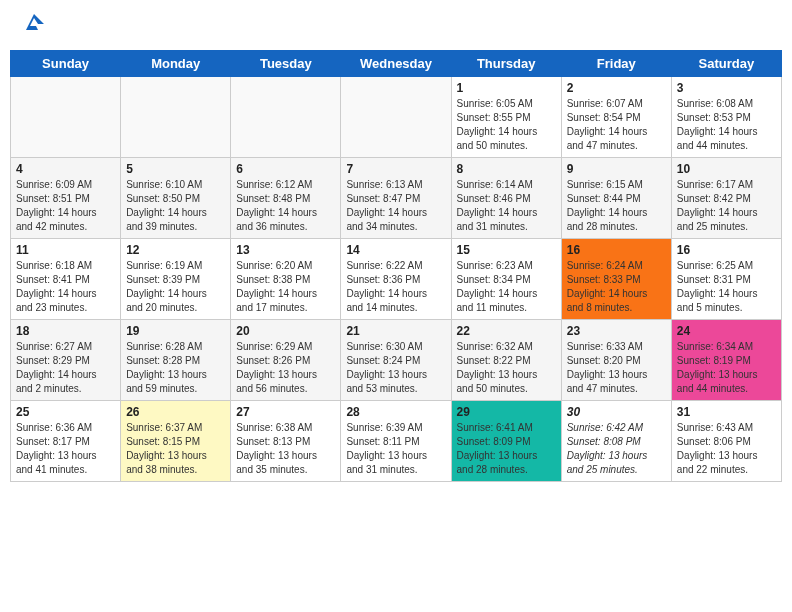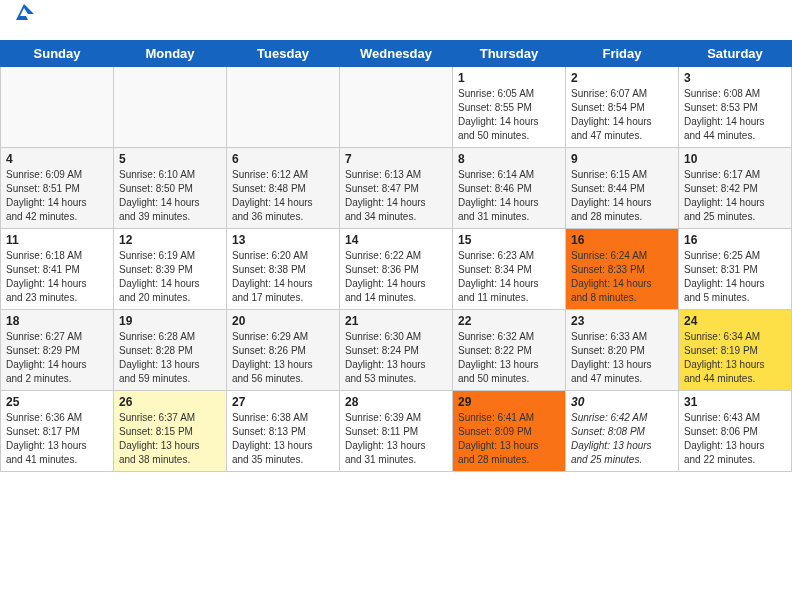--- a/index.html
+++ b/index.html
@@ -5,20 +5,21 @@
     * { box-sizing: border-box; margin: 0; padding: 0; }
     body {
       font-family: Arial, sans-serif;
       background: #fff;
       width: 792px;
       min-height: 612px;
     }
     .page {
       width: 792px;
       background: #fff;
+      padding: 10px;
     }
     .header {
       display: flex;
       justify-content: space-between;
       align-items: flex-start;
       margin-bottom: 8px;
       padding: 4px 6px;
     }
     .logo {
       display: flex;
@@ -230,21 +231,21 @@
             <div class="day-info">Sunrise: 6:30 AM<br>Sunset: 8:24 PM<br>Daylight: 13 hours<br>and 53 minutes.</div>
           </td>
           <td style="background: rgb(245, 245, 245);">
             <span class="day-num">22</span>
             <div class="day-info">Sunrise: 6:32 AM<br>Sunset: 8:22 PM<br>Daylight: 13 hours<br>and 50 minutes.</div>
           </td>
           <td style="background: rgb(245, 245, 245);">
             <span class="day-num">23</span>
             <div class="day-info">Sunrise: 6:33 AM<br>Sunset: 8:20 PM<br>Daylight: 13 hours<br>and 47 minutes.</div>
           </td>
-          <td style="background: #fde047; margin-top: 20px;">
+          <td style="background: #ec4899; margin-top: 20px;">
             <span class="day-num">24</span>
             <div class="day-info">Sunrise: 6:34 AM<br>Sunset: 8:19 PM<br>Daylight: 13 hours<br>and 44 minutes.</div>
           </td>
         </tr>
         <tr>
           <td style="background: rgb(255, 255, 255);">
             <span class="day-num">25</span>
             <div class="day-info">Sunrise: 6:36 AM<br>Sunset: 8:17 PM<br>Daylight: 13 hours<br>and 41 minutes.</div>
           </td>
           <td style="background: #fef9c3;">
@@ -252,21 +253,21 @@
             <div class="day-info">Sunrise: 6:37 AM<br>Sunset: 8:15 PM<br>Daylight: 13 hours<br>and 38 minutes.</div>
           </td>
           <td style="background: rgb(255, 255, 255);">
             <span class="day-num">27</span>
             <div class="day-info">Sunrise: 6:38 AM<br>Sunset: 8:13 PM<br>Daylight: 13 hours<br>and 35 minutes.</div>
           </td>
           <td style="background: rgb(255, 255, 255);">
             <span class="day-num">28</span>
             <div class="day-info">Sunrise: 6:39 AM<br>Sunset: 8:11 PM<br>Daylight: 13 hours<br>and 31 minutes.</div>
           </td>
-          <td style="background: #f97316;">
+          <td style="background: #14b8a6;">
             <span class="day-num">29</span>
             <div class="day-info">Sunrise: 6:41 AM<br>Sunset: 8:09 PM<br>Daylight: 13 hours<br>and 28 minutes.</div>
           </td>
           <td style="background: rgb(255, 255, 255); font-style: italic;">
             <span class="day-num">30</span>
             <div class="day-info">Sunrise: 6:42 AM<br>Sunset: 8:08 PM<br>Daylight: 13 hours<br>and 25 minutes.</div>
           </td>
           <td style="background: rgb(255, 255, 255);">
             <span class="day-num">31</span>
             <div class="day-info">Sunrise: 6:43 AM<br>Sunset: 8:06 PM<br>Daylight: 13 hours<br>and 22 minutes.</div>

